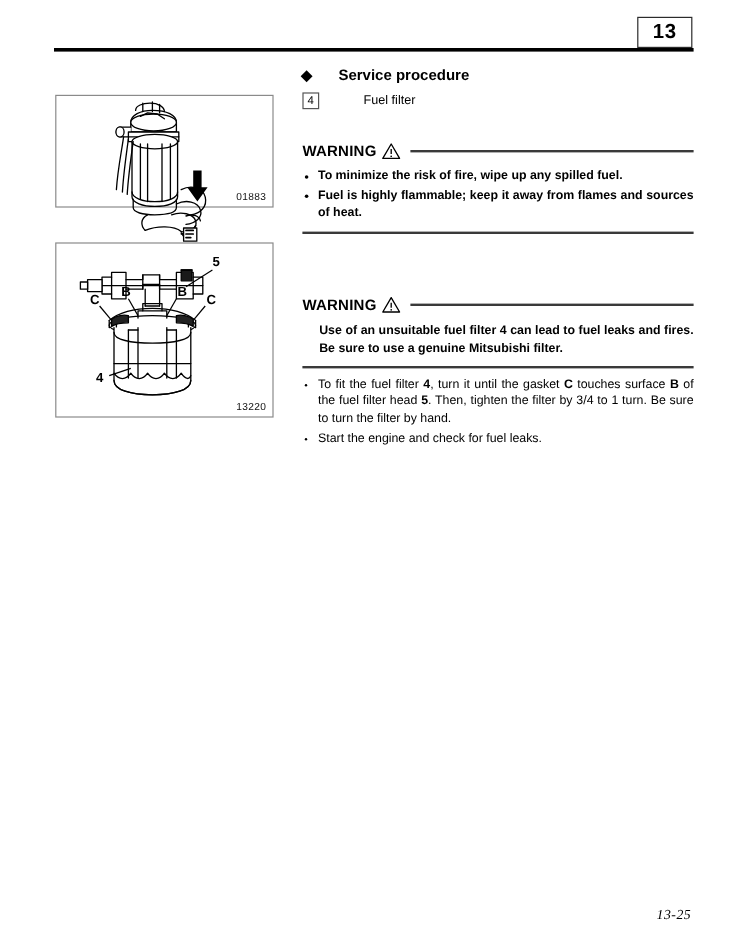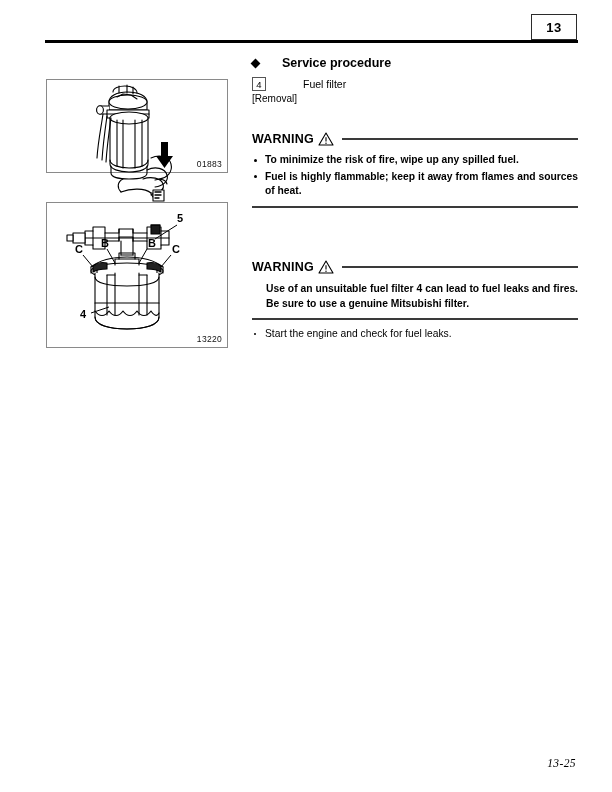--- a/index.html
+++ b/index.html
@@ -21,21 +21,21 @@
   .chapter-tab {
     position: absolute;
     left: 531px;
     top: 14px;
     width: 44px;
     height: 24px;
     border: 1px solid #2b2b2b;
     display: flex;
     align-items: center;
     justify-content: center;
-    font-size: 13px;
+    font-size: 17px;
     font-weight: bold;
     letter-spacing: 0.5px;
     background: #ffffff;
     z-index: 3;
   }
   .header-rule {
     position: absolute;
     left: 45px;
     top: 40px;
     width: 533px;
@@ -316,21 +316,20 @@
   <div class="section-title">
     <span class="diamond"></span>
     <span>Service procedure</span>
   </div>
 
   <div class="item-line">
     <span class="item-number">4</span>
     <span class="item-label">Fuel filter</span>
   </div>
 
-  <div class="bracket-label">[Removal]</div>
 
   <div class="warning-block">
     <div class="warning-head">
       <span class="warning-word">WARNING</span>
       <svg class="warning-tri" width="16" height="14" viewBox="0 0 16 14">
         <path d="M8 1 L15 13 L1 13 Z" fill="none" stroke="#000000" stroke-width="1.1" stroke-linejoin="round"></path>
         <path d="M8 5.2 L8 9.4" stroke="#000000" stroke-width="1.1"></path>
         <circle cx="8" cy="11.2" r="0.7" fill="#000000"></circle>
       </svg>
       <span class="warning-head-rule"></span>
@@ -353,18 +352,19 @@
         <path d="M8 5.2 L8 9.4" stroke="#000000" stroke-width="1.1"></path>
         <circle cx="8" cy="11.2" r="0.7" fill="#000000"></circle>
       </svg>
       <span class="warning-head-rule"></span>
     </div>
     <div class="warning-body">Use of an unsuitable fuel filter <b class="ref">4</b> can lead to fuel leaks and fires.  Be sure to use a genuine Mitsubishi filter.</div>
     <div class="warning-foot-rule"></div>
   </div>
 
   <ul class="bullets plain instructions">
+    <li>To fit the fuel filter <b class="ref">4</b>, turn it until the gasket <b class="ref">C</b> touches surface <b class="ref">B</b> of the fuel filter head <b class="ref">5</b>.  Then, tighten the filter by 3/4 to 1 turn.  Be sure to turn the filter by hand.</li>
     <li>Start the engine and check for fuel leaks.</li>
   </ul>
 
 </div>
 
 <div class="footer">13-25</div>
 
 </body></html>

